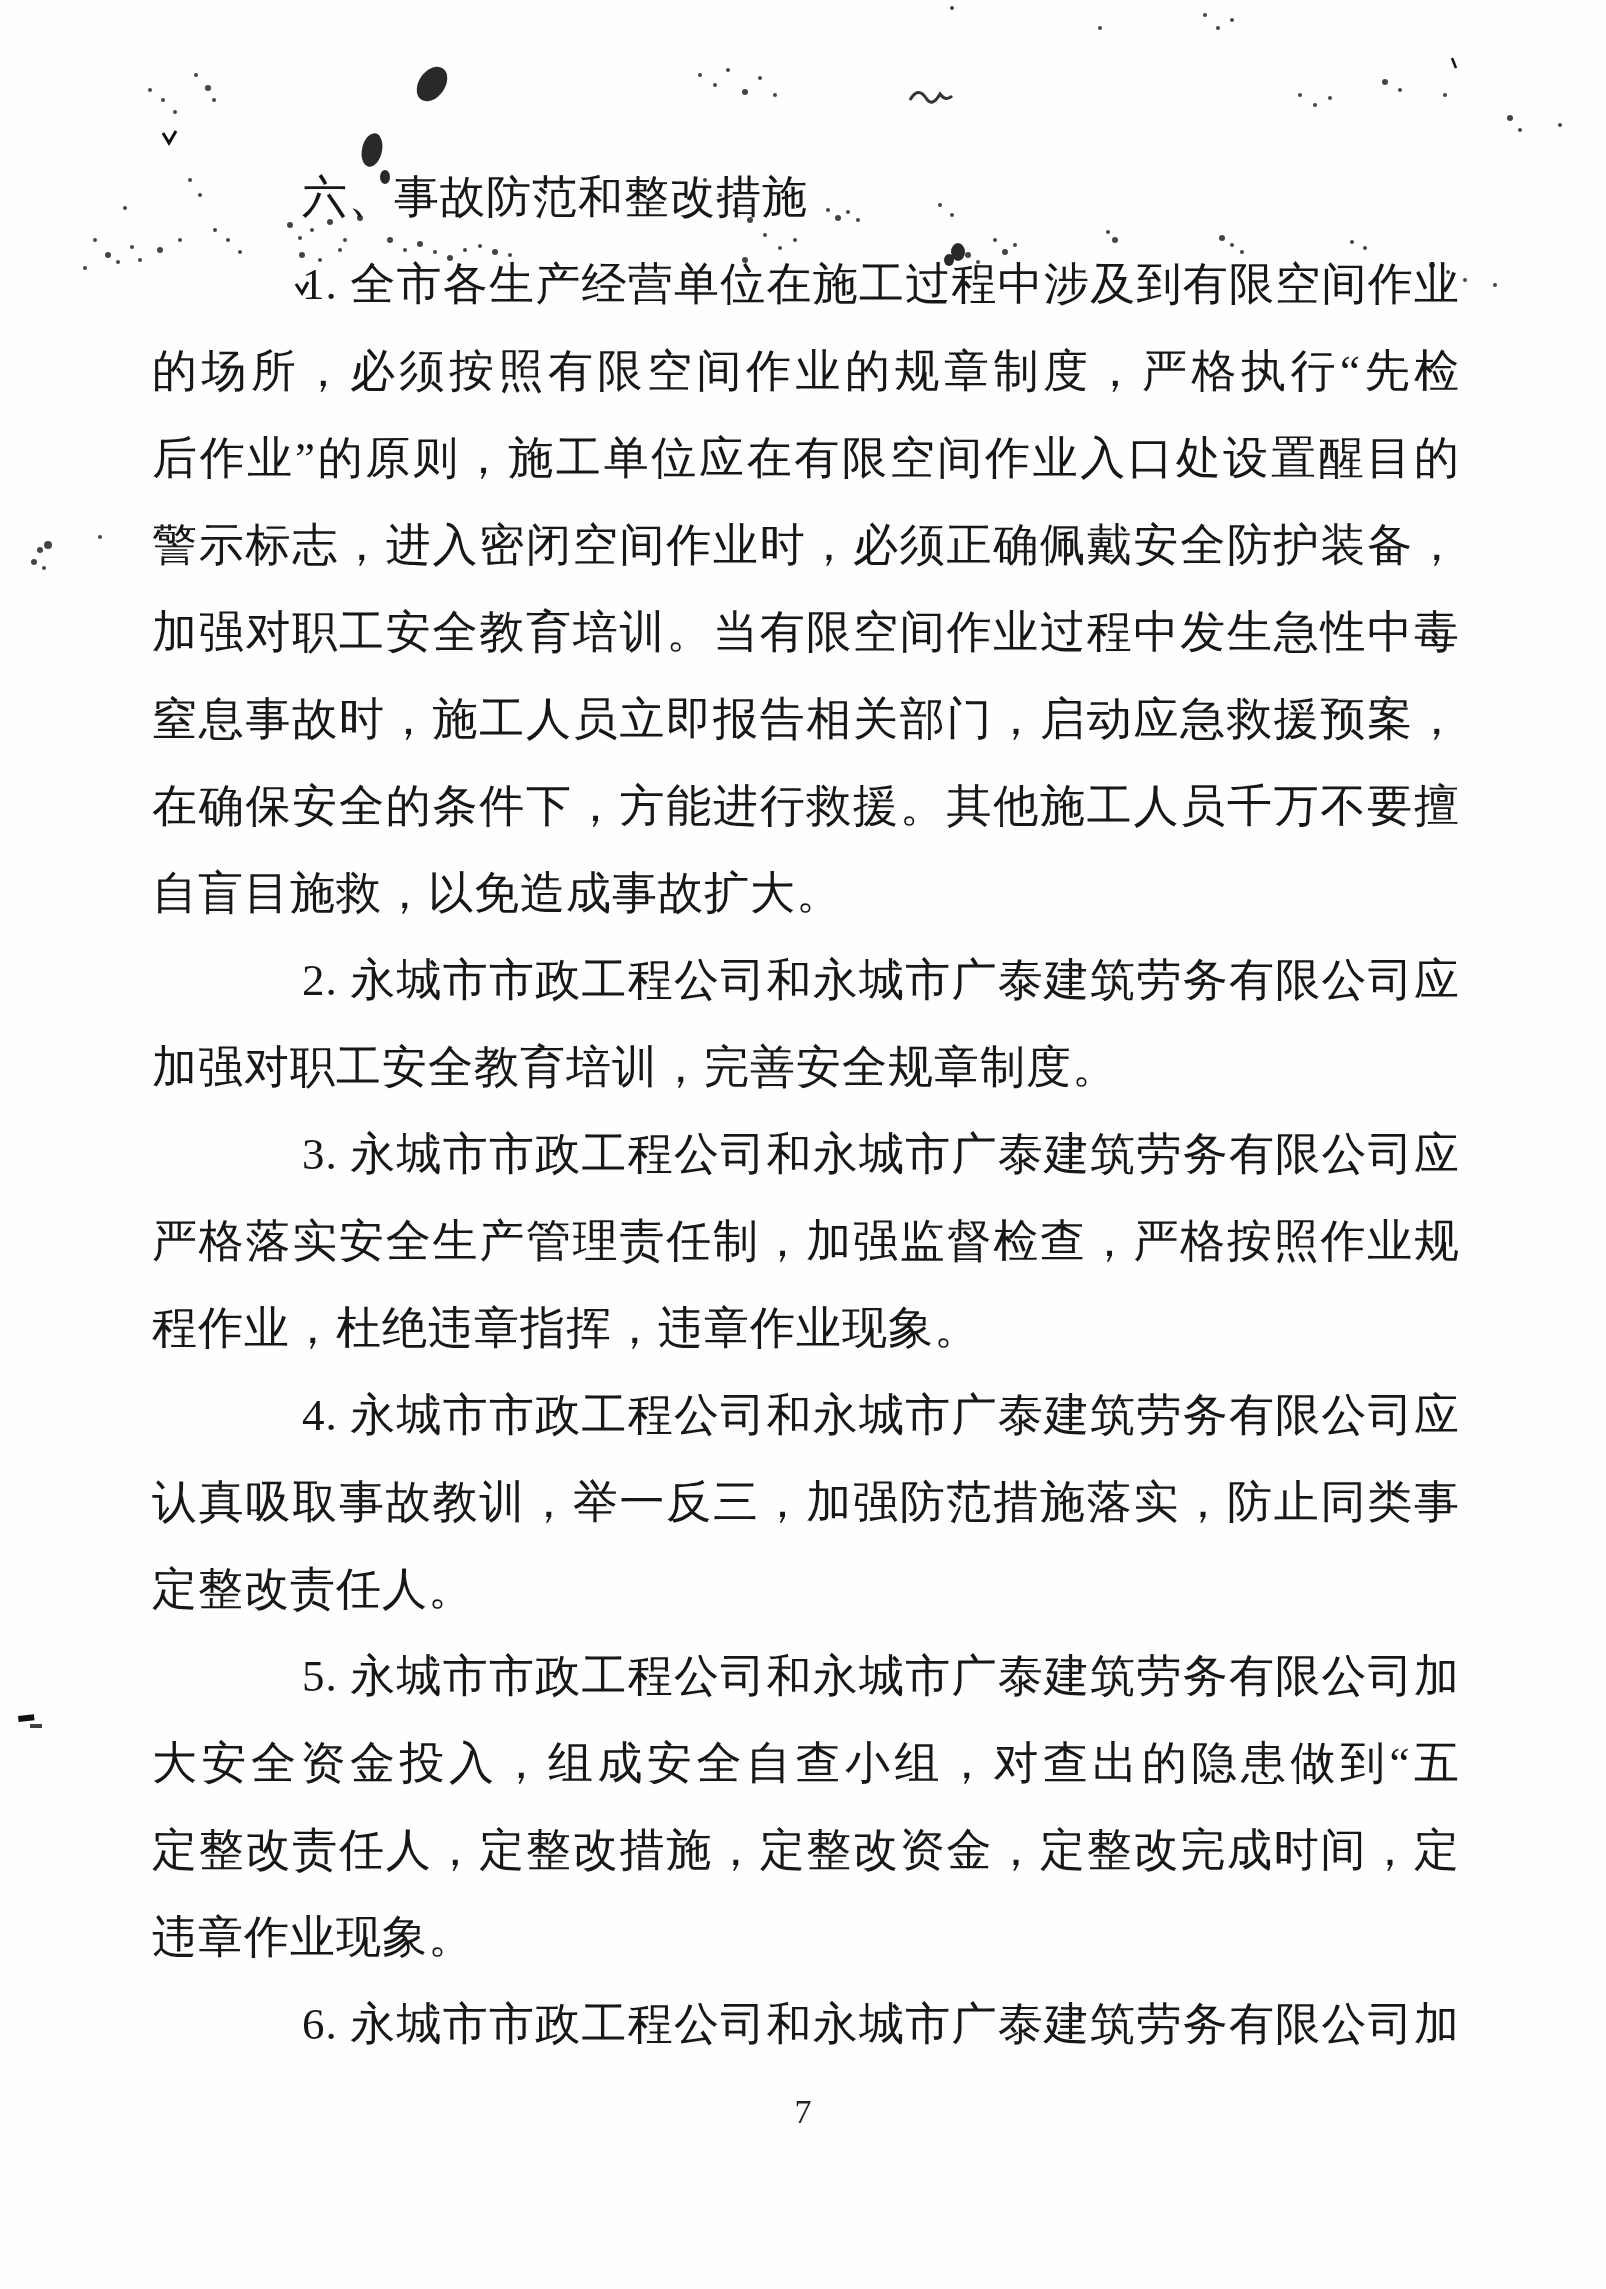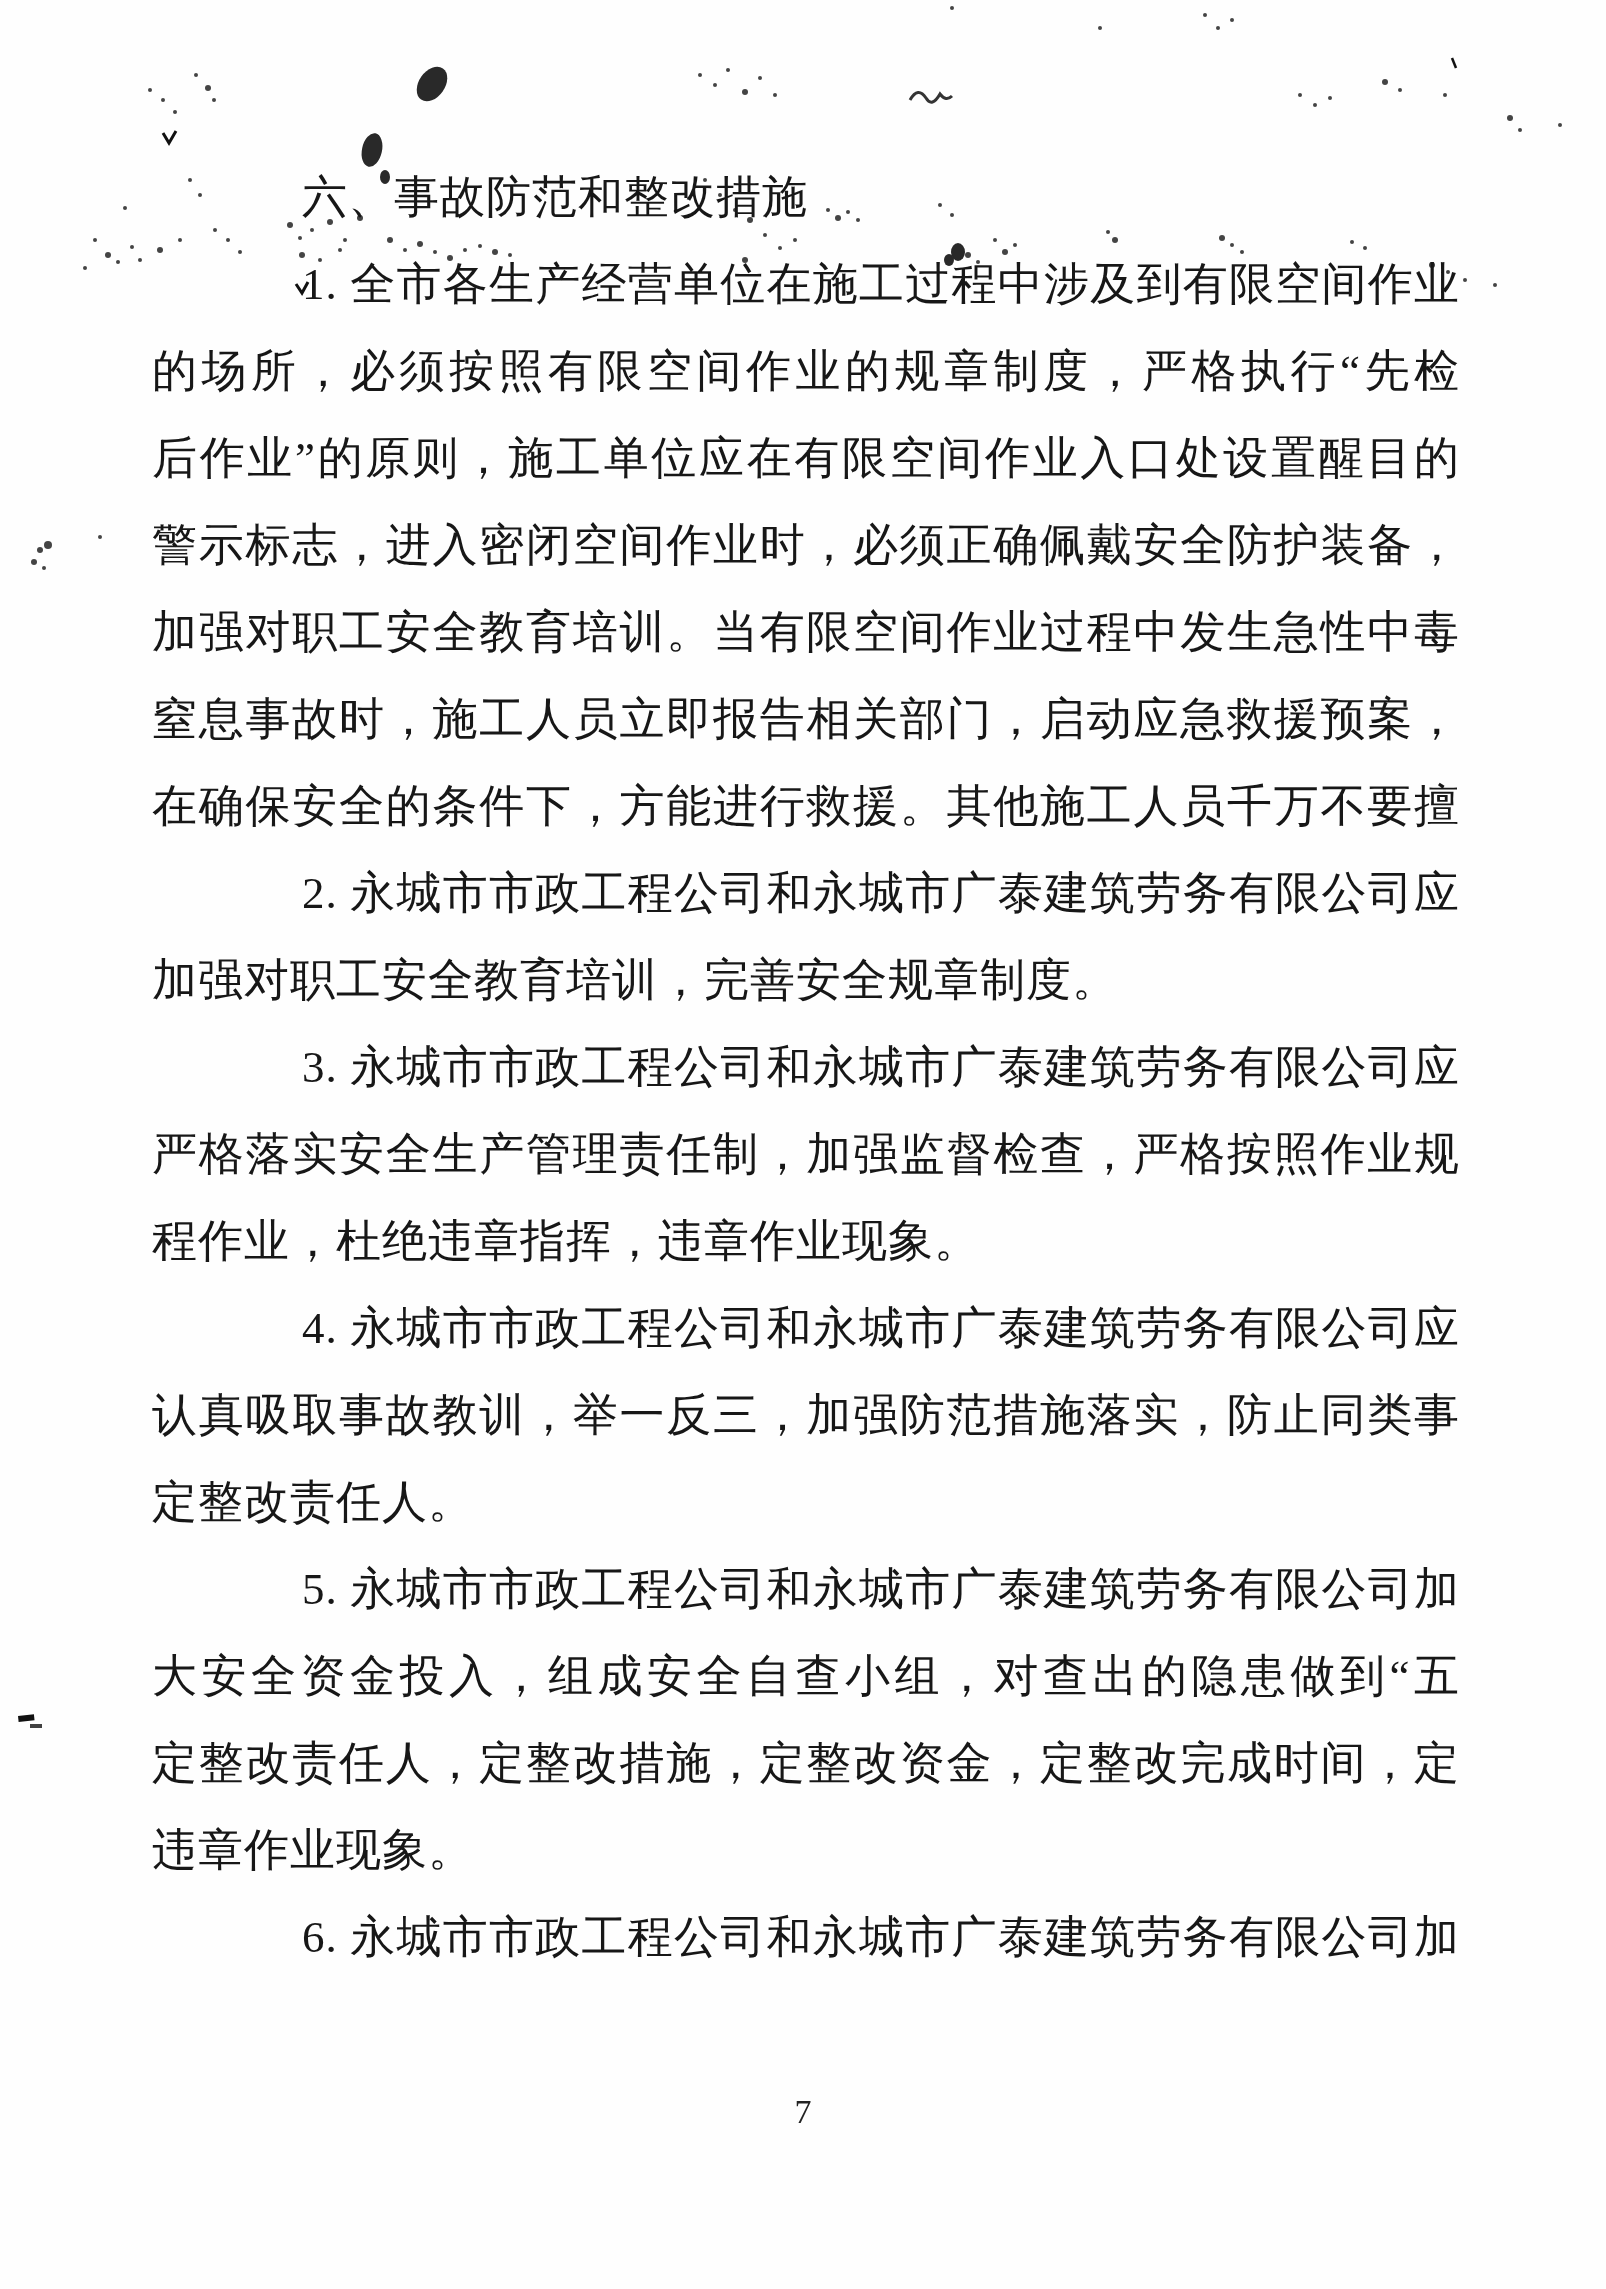--- a/index.html
+++ b/index.html
@@ -185,20 +185,21 @@
 
   <div class="content">
     <div class="line indent heading">六、事故防范和整改措施</div>
     <div class="line indent justify">1. 全市各生产经营单位在施工过程中涉及到有限空间作业</div>
     <div class="line justify">的场所，必须按照有限空间作业的规章制度，严格执行“先检测，</div>
     <div class="line justify">后作业”的原则，施工单位应在有限空间作业入口处设置醒目的</div>
     <div class="line justify">警示标志，进入密闭空间作业时，必须正确佩戴安全防护装备，</div>
     <div class="line justify">加强对职工安全教育培训。当有限空间作业过程中发生急性中毒和</div>
     <div class="line justify">窒息事故时，施工人员立即报告相关部门，启动应急救援预案，</div>
     <div class="line justify">在确保安全的条件下，方能进行救援。其他施工人员千万不要擅</div>
+    <div class="line">自盲目施救，以免造成事故扩大。</div>
     <div class="line indent justify">2. 永城市市政工程公司和永城市广泰建筑劳务有限公司应</div>
     <div class="line">加强对职工安全教育培训，完善安全规章制度。</div>
     <div class="line indent justify">3. 永城市市政工程公司和永城市广泰建筑劳务有限公司应</div>
     <div class="line justify">严格落实安全生产管理责任制，加强监督检查，严格按照作业规</div>
     <div class="line">程作业，杜绝违章指挥，违章作业现象。</div>
     <div class="line indent justify">4. 永城市市政工程公司和永城市广泰建筑劳务有限公司应</div>
     <div class="line justify">认真吸取事故教训，举一反三，加强防范措施落实，防止同类事</div>
     <div class="line">定整改责任人。</div>
     <div class="line indent justify">5. 永城市市政工程公司和永城市广泰建筑劳务有限公司加</div>
     <div class="line justify">大安全资金投入，组成安全自查小组，对查出的隐患做到“五定”，</div>

